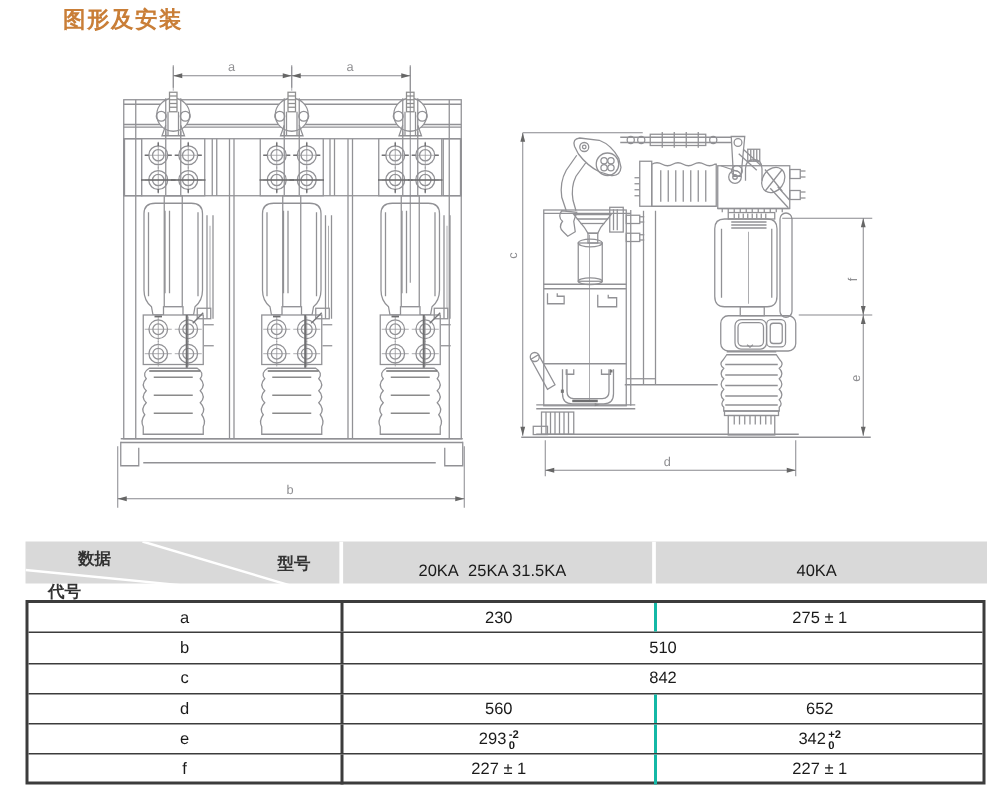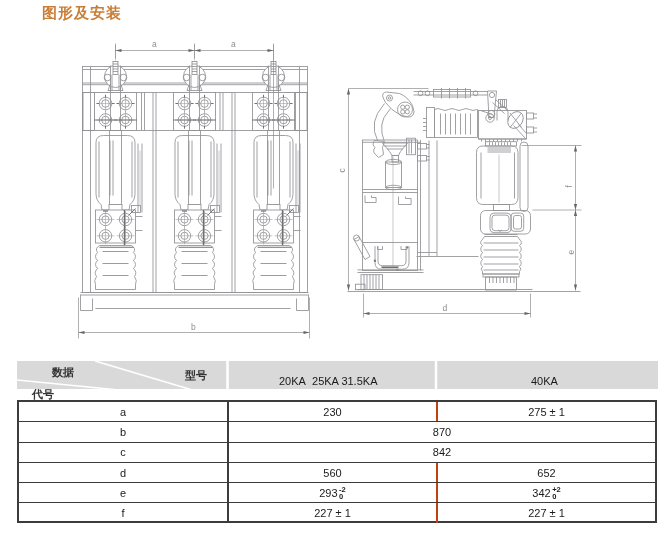--- a/index.html
+++ b/index.html
@@ -11,21 +11,21 @@
   
   #thead{position:absolute;left:17px;top:361px;width:641px;height:28px;
          background:#d9d9d9;}
   #thead .lbl{position:absolute;color:#333;font-size:11px;font-weight:bold;}
   #hsvg{position:absolute;left:0;top:0;}
   #tbody{position:absolute;left:17px;top:400px;width:636px;height:119px;
          border:2px solid #3c3c3c;}
   .row{display:flex;height:19.3px;border-top:1px solid #3c3c3c;}
   .row:first-child{border-top:none;}
   .c1{width:208px;border-right:2px solid #3c3c3c;}
-  .c2{width:207px;border-right:2px solid #c2410c;}
+  .c2{width:207px;border-right:2px solid #14b8a6;}
   .c3{flex:1;}
   .cell{display:flex;align-items:center;justify-content:center;
         font-size:11px;color:#1a1a1a;}
   .tol{display:inline-block;vertical-align:-1.5px;font-size:7.5px;line-height:7px;
        text-align:left;margin-left:1.5px;font-weight:bold;}
 </style>
 </head>
 <body>
 <div id="title">图形及安装</div>
 
@@ -420,21 +420,21 @@
   <div class="lbl" style="left:514px;top:14px;font-weight:normal;color:#1a1a1a;">40KA</div>
 </div>
 <div id="tbody">
   <div class="row">
     <div class="cell c1">a</div>
       <div class="cell c2">230</div>
       <div class="cell c3">275 ± 1</div>
   </div>
   <div class="row">
     <div class="cell c1">b</div>
-      <div class="cell c3">870</div>
+      <div class="cell c3">510</div>
   </div>
   <div class="row">
     <div class="cell c1">c</div>
       <div class="cell c3">842</div>
   </div>
   <div class="row">
     <div class="cell c1">d</div>
       <div class="cell c2">560</div>
       <div class="cell c3">652</div>
   </div>

